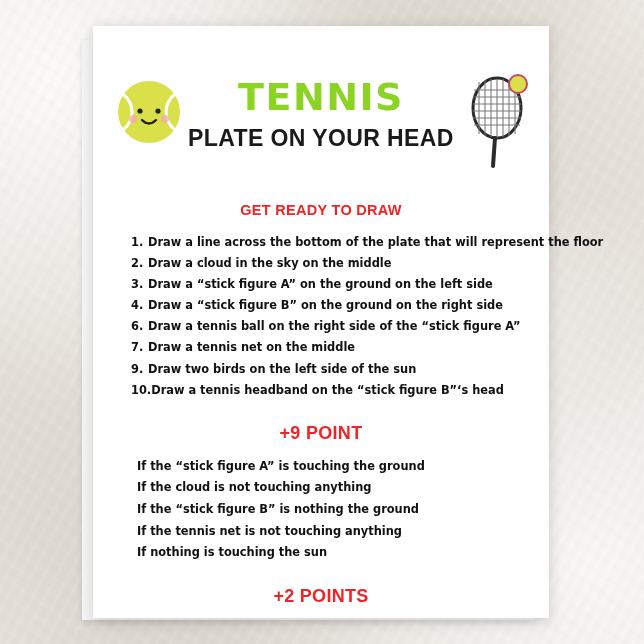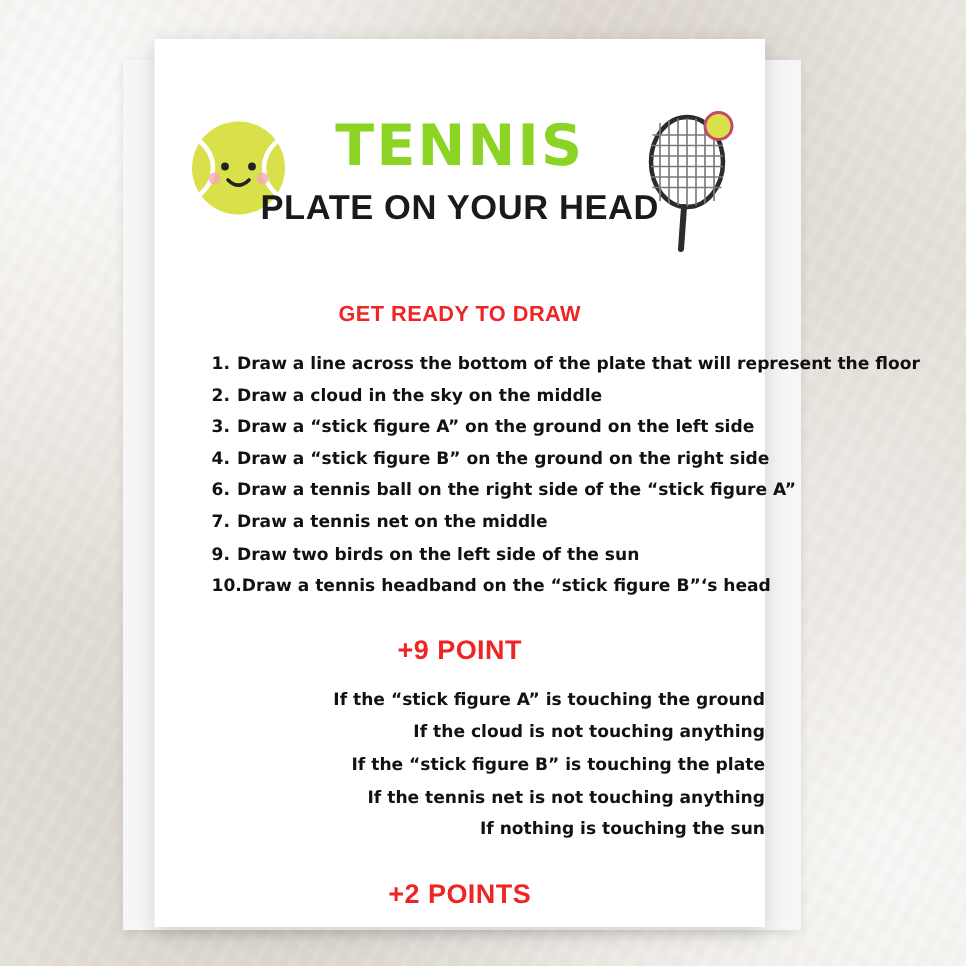--- a/index.html
+++ b/index.html
@@ -37,23 +37,23 @@
     position: absolute;
     left: 82px;
     top: 40px;
     width: 452px;
     height: 580px;
     background: #f6f6f6;
     box-shadow: 0 2px 6px rgba(0,0,0,0.10);
   }
   .card {
     position: absolute;
-    left: 103px;
+    left: 93px;
     top: 26px;
-    width: 407px;
+    width: 456px;
     height: 592px;
     background: #ffffff;
     box-shadow: 0 3px 14px rgba(0,0,0,0.17);
     box-sizing: border-box;
     padding: 0;
   }
   
   .header {
     position: relative;
     height: 136px;
@@ -123,21 +123,20 @@
     font-family: "DejaVu Sans", sans-serif;
   }
   .list li .num {
     display: inline-block;
     min-width: 17px;
   }
   .cond-list {
     margin: 12px 0 0 0;
     padding: 0 0 0 44px;
     list-style: none;
-    text-align: right;
   }
   .cond-list li {
     font-size: 11.4px;
     font-weight: bold;
     color: #111;
     line-height: 1.9;
     white-space: nowrap;
     font-family: "DejaVu Sans", sans-serif;
   }
 </style>
@@ -207,21 +206,21 @@
       <li><span class="num">9.</span><span>Draw two birds on the left side of the sun</span></li>
       <li><span class="num">10.</span><span>Draw a tennis headband on the “stick figure B”‘s head</span></li>
     </ul>
   </div>
 
   <div>
     <div class="section-heading points-heading">+9 POINT</div>
     <ul class="cond-list">
       <li>If the “stick figure A” is touching the ground</li>
       <li>If the cloud is not touching anything</li>
-      <li>If the “stick figure B” is touching the plate</li>
+      <li>If the “stick figure B” is nothing the ground</li>
       <li>If the tennis net is not touching anything</li>
       <li>If nothing is touching the sun</li>
     </ul>
   </div>
 
   <div>
     <div class="section-heading points-heading">+2 POINTS</div>
 
   </div>
 

